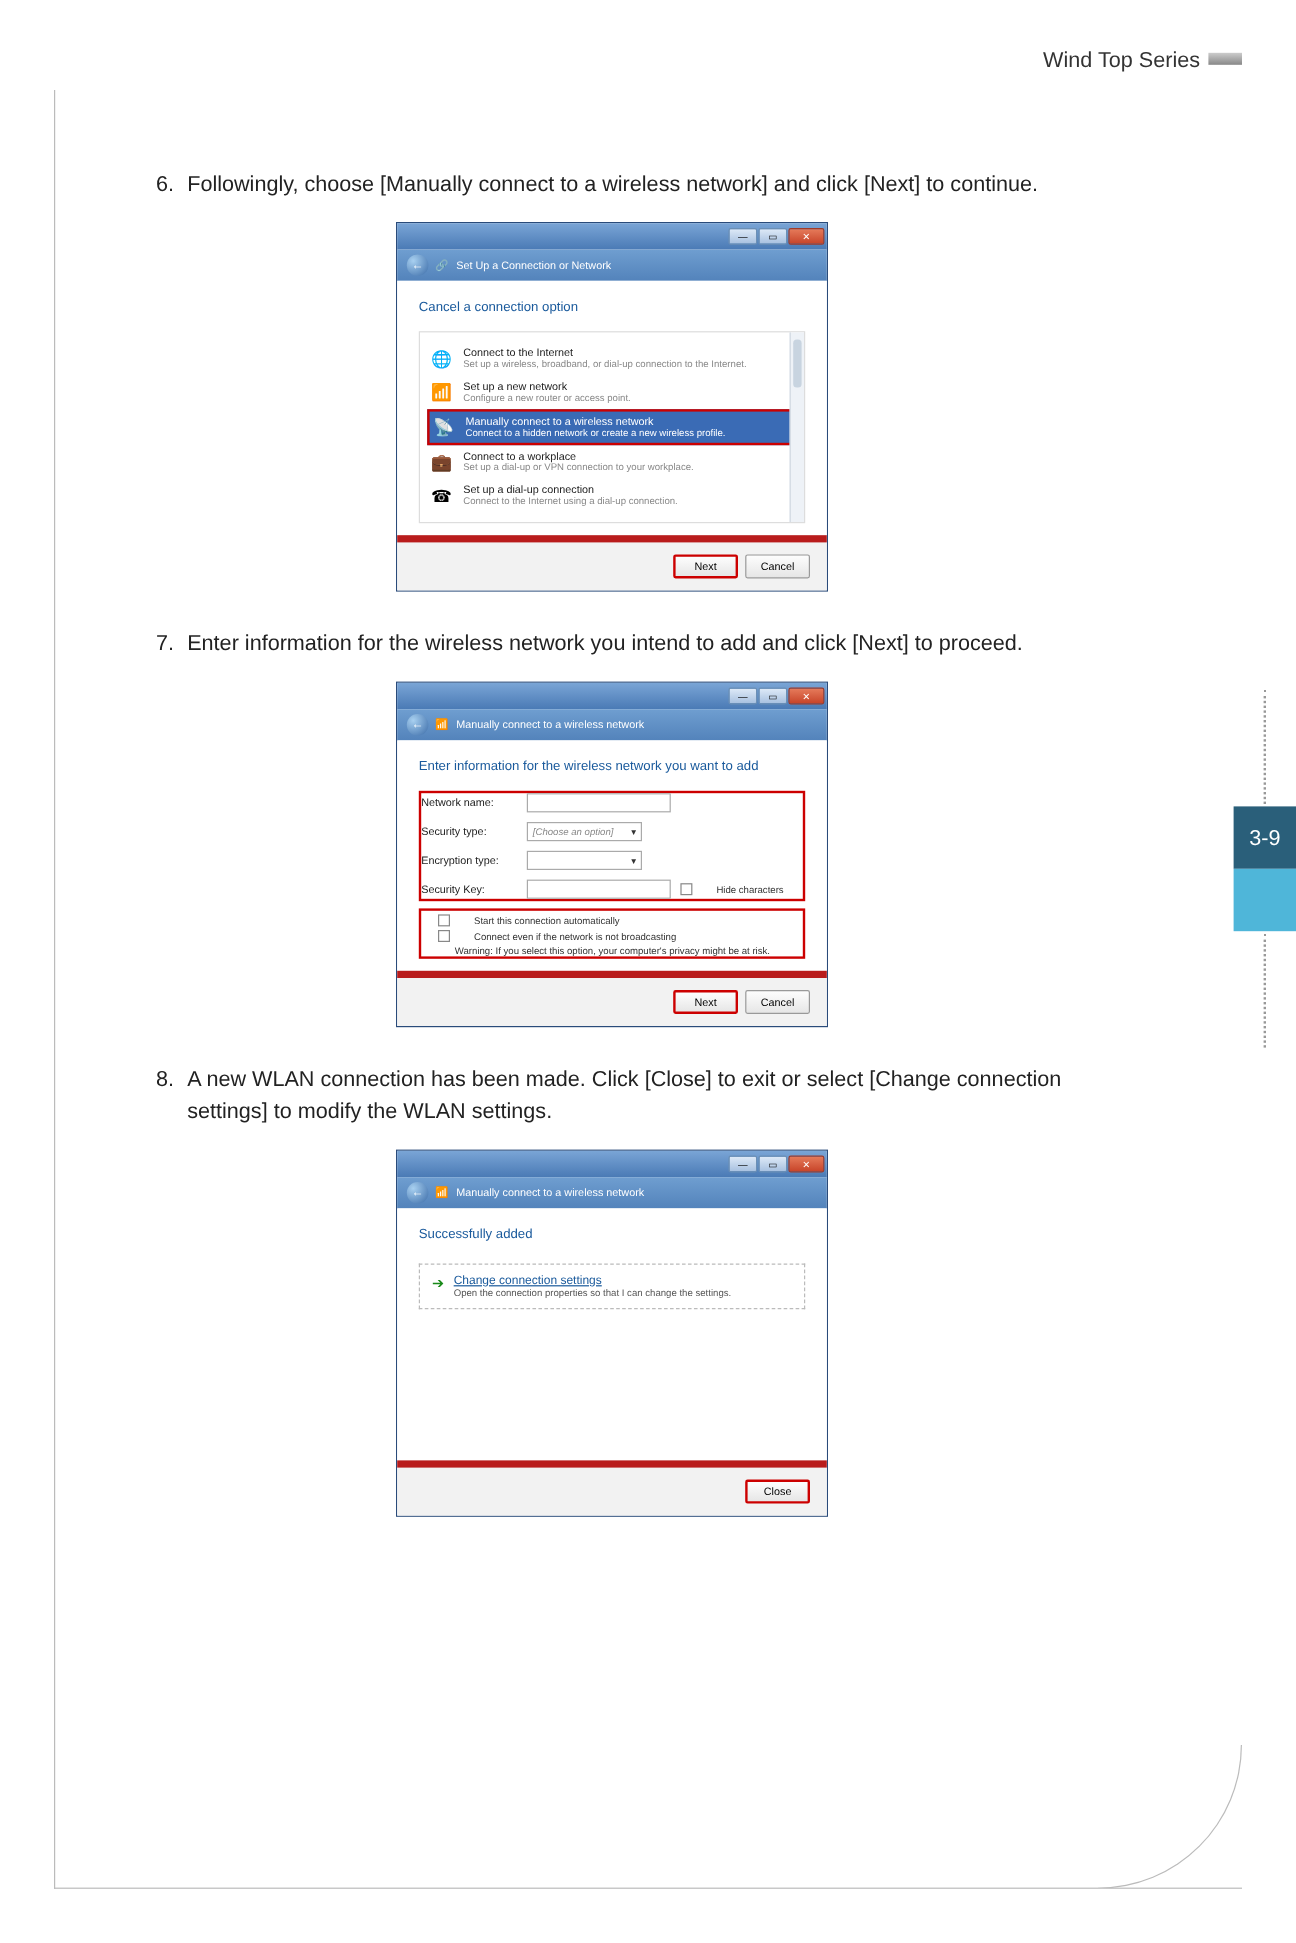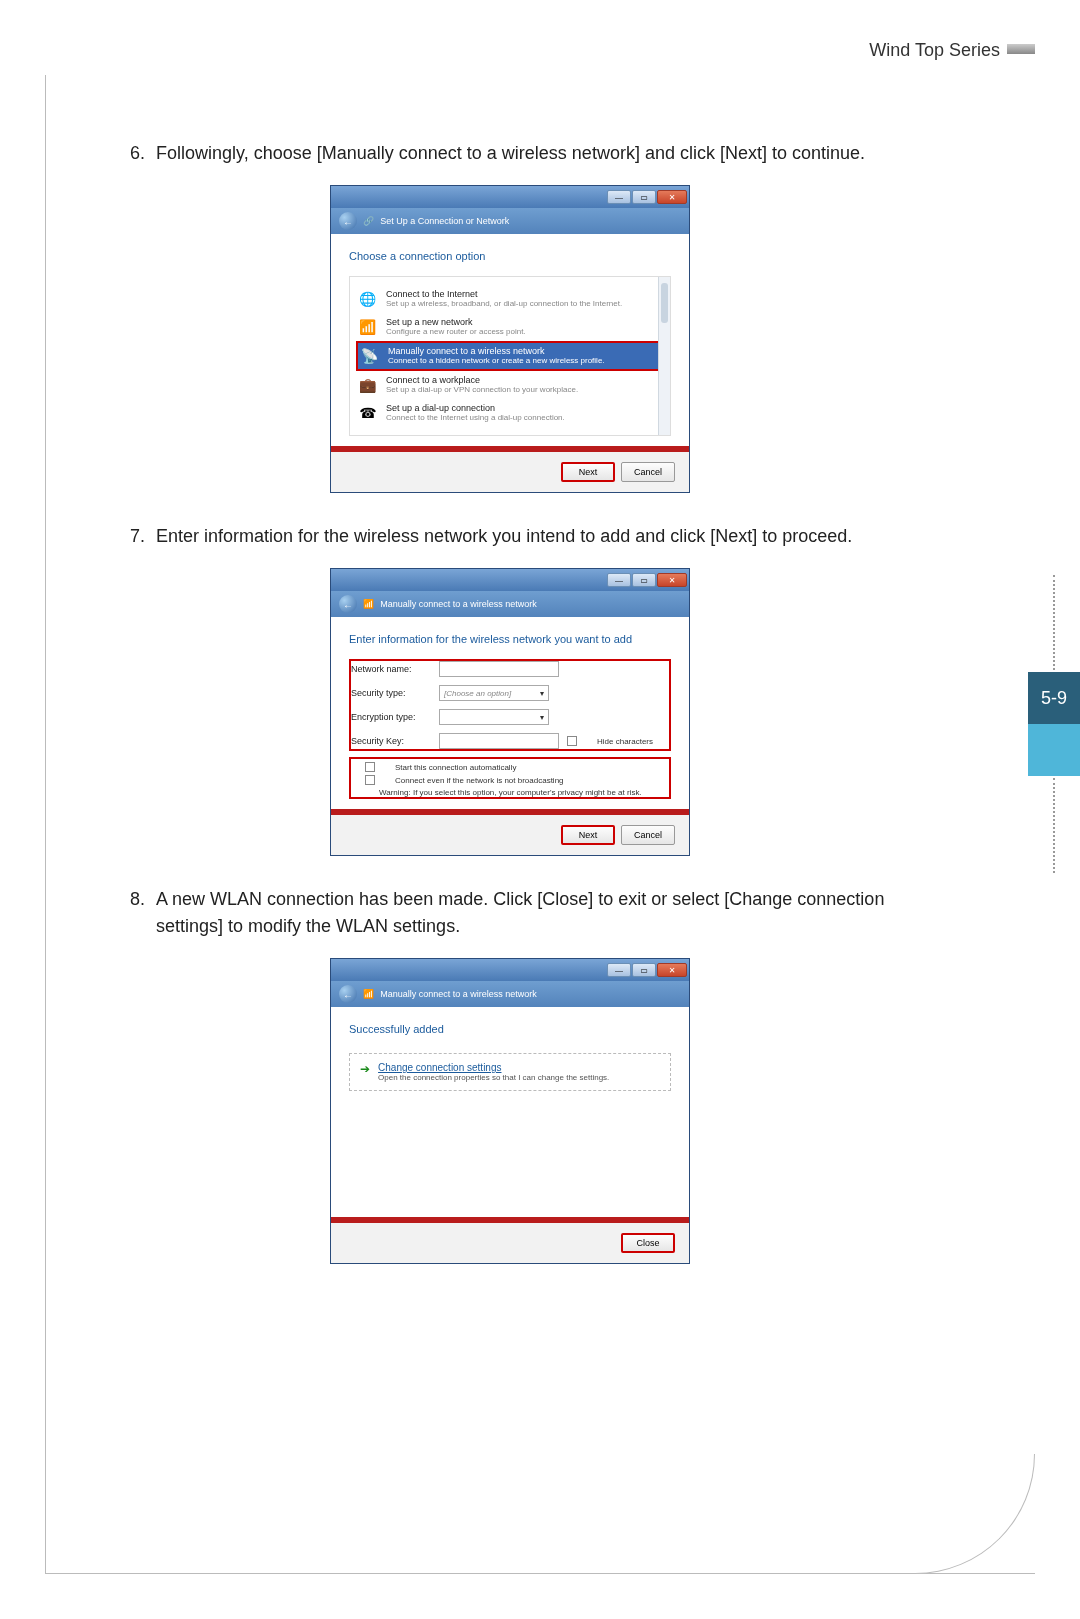--- a/index.html
+++ b/index.html
@@ -34,21 +34,21 @@
   .win7-options-wrap { border: 1px solid #ddd; padding: 8px 6px; position: relative; }
   .win7-scrollbar { position: absolute; right: 0; top: 0; bottom: 0; width: 12px; background: #eef2f7; border-left: 1px solid #d0d8e0; }
   .win7-scroll-thumb { position: absolute; left: 2px; right: 2px; background: #c8d4e0; border-radius: 3px; }
   .win7-footer { display: flex; justify-content: flex-end; gap: 6px; padding: 10px 14px; background: #f2f2f2; border-top: 6px solid #b91c1c; }
   .win7-btn { width: 54px; height: 20px; font-size: 9px; background: linear-gradient(#fdfdfd,#e6e6e6); border: 1px solid #999; border-radius: 2px; display: flex; align-items: center; justify-content: center; }
   .win7-btn.hl { border: 2px solid #c00; }
 
   .form-row { display: flex; align-items: center; margin-bottom: 8px; }
   .form-label { width: 88px; font-size: 9px; color: #222; }
   .form-input { width: 120px; height: 16px; border: 1px solid #aaa; background: #fff; font-size: 8px; padding: 0 4px; display: flex; align-items: center; }
-  .form-select { width: 110px; height: 16px; border: 1px solid #aaa; background: #fff; font-size: 8px; padding: 0 4px; display: flex; align-items: center; justify-content: space-between; color: #888; font-style: italic; }
+  .form-select { width: 96px; height: 16px; border: 1px solid #aaa; background: #fff; font-size: 8px; padding: 0 4px; display: flex; align-items: center; justify-content: space-between; color: #888; font-style: italic; }
   .form-select .caret { font-style: normal; color: #333; }
   .form-chk { display: flex; align-items: center; gap: 20px; font-size: 8px; color: #333; margin: 3px 0 3px 14px; }
   .chkbox { width: 10px; height: 10px; border: 1px solid #888; background: #fff; }
   .redbox { border: 2px solid #c00; padding: 0; }
   .warning-text { font-size: 8px; color: #333; margin-left: 28px; }
 
   .link-block { border: 1px dashed #bbb; padding: 8px 10px; display: flex; align-items: flex-start; gap: 8px; margin-top: 18px; }
   .arrow-icon { color: #1a8a1a; font-size: 12px; }
   .link-title { color: #1a5a9c; font-size: 10px; text-decoration: underline; }
   .link-desc { color: #555; font-size: 8px; }
@@ -57,21 +57,21 @@
 <body>
 
 <div class="header-title">Wind Top Series</div>
 <div class="header-bar"></div>
 
 <div class="page"></div>
 <div class="curved-corner"></div>
 
 <div class="side-dotted" style="top:575px;height:95px"></div>
 <div class="side-tab" style="top:672px">
-    <span>5-9</span>
+    <span>3-9</span>
   </div>
 <div class="side-tab-light" style="top:724px"></div>
 <div class="side-dotted" style="top:778px;height:95px"></div>
 
 <div class="content">
 
   <div class="step">
     <div class="step-text">
       <span class="step-num">6.</span>
       <span>Followingly, choose [Manually connect to a wireless network] and click [Next] to continue.</span>
@@ -83,21 +83,21 @@
           <div class="win7-ctrl-btn">▭</div>
           <div class="win7-ctrl-btn win7-close">✕</div>
         </div>
       </div>
       <div class="win7-header">
         <div class="back-circle">←</div>
         <span>🔗</span>
         <span>Set Up a Connection or Network</span>
       </div>
       <div class="win7-body">
-        <div class="win7-heading">Choose a connection option</div>
+        <div class="win7-heading">Cancel a connection option</div>
         <div class="win7-options-wrap">
           <div class="win7-option">
             <div class="opt-icon">🌐</div>
             <div>
               <div class="opt-title">Connect to the Internet</div>
               <div class="opt-desc">Set up a wireless, broadband, or dial-up connection to the Internet.</div>
             </div>
           </div>
           <div class="win7-option">
             <div class="opt-icon">📶</div>

